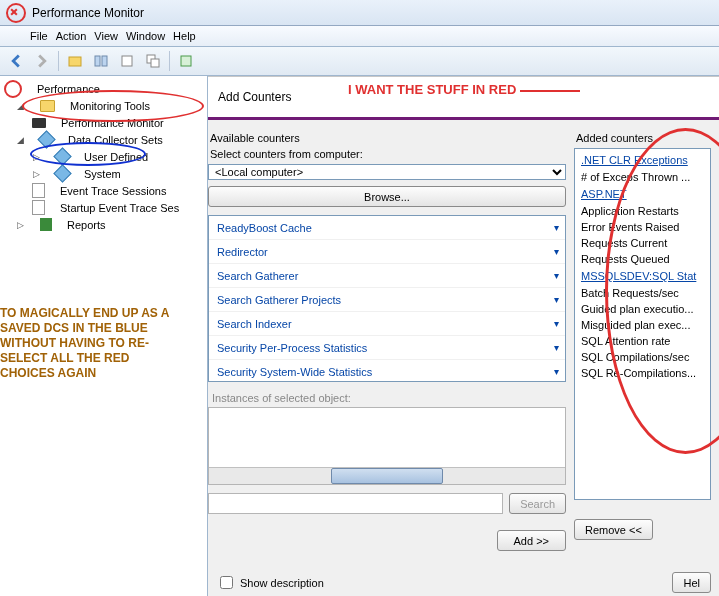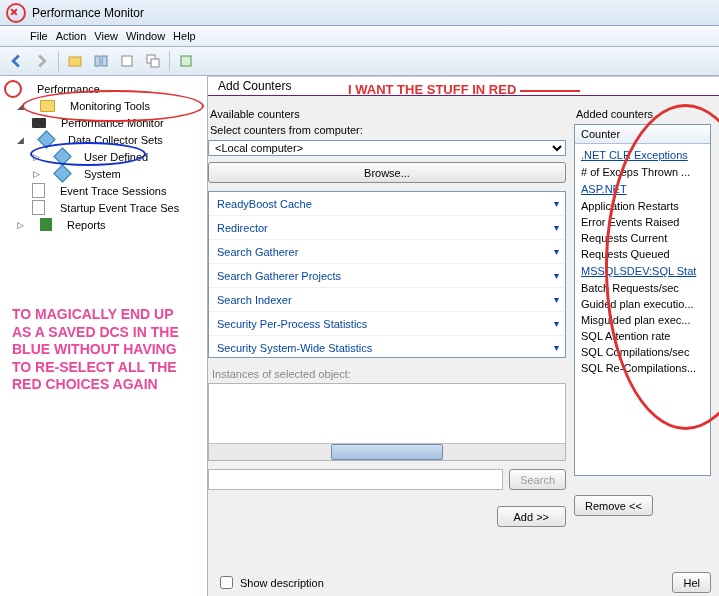--- a/index.html
+++ b/index.html
@@ -27,24 +27,24 @@
 .ticon.folder{background:#f7d66b;border:1px solid #c9a22f;border-radius:1px;width:13px;height:10px;}
 .ticon.monitor{background:#333;border-radius:1px;width:14px;height:10px;}
 .ticon.cube{background:#7ab8e6;border:1px solid #3a7fb5;width:11px;height:11px;transform:rotate(45deg);}
 .ticon.page{background:#fff;border:1px solid #999;width:11px;height:13px;position:relative;}
 .ticon.report{background:#3a8a3a;width:12px;height:13px;}
 .ticon.root{width:14px;height:14px;border:2px solid #d33;border-radius:50%;}
 
 .ell{position:absolute;border:2px solid;border-radius:50%;pointer-events:none;}
 .ell.red{border-color:#e03030;width:178px;height:28px;left:22px;top:14px;}
 .ell.blue{border-color:#1030d0;width:112px;height:20px;left:30px;top:66px;}
-.note{position:absolute;left:12px;top:230px;width:170px;color:#ec4899;font-weight:bold;font-size:14px;line-height:1.25;}
+.note{position:absolute;left:0;top:230px;width:170px;color:#a16207;font-weight:bold;font-size:12px;line-height:1.25;}
 
 .dlg{flex:1;background:#f0f0f0;border-top:1px solid #c7c7c7;position:relative;}
-.dlg-title{background:#fff;padding:2px 10px;border-bottom:1px solid #701a75;font-size:12px;}
+.dlg-title{background:#fff;padding:13px 10px;border-bottom:3px solid #701a75;font-size:12px;}
 .ann-red{position:absolute;top:5px;left:140px;color:#e03030;font-weight:bold;font-size:13px;}
 .dlg-body{display:flex;padding:8px 8px 0 0;gap:8px;height:480px;}
 .col-left{width:358px;}
 .col-right{flex:1;}
 .section-lbl{font-size:11px;margin:4px 0 4px 2px;}
 .combo-row{display:flex;gap:6px;margin-bottom:8px;flex-direction:column;}
 select.combo{flex:1;height:21px;background:#fff;border:1px solid #7a9ab8;font-size:11px;padding:0 2px;}
 .btn{background:linear-gradient(#fdfdfd,#e4e4e4);border:1px solid #8a8a8a;border-radius:3px;height:21px;padding:0 10px;font-size:11px;cursor:pointer;}
 .cnt-list{border:1px solid #7a9ab8;background:#fff;height:165px;overflow:hidden;position:relative;}
 .cnt-item{display:flex;align-items:center;justify-content:space-between;padding:2px 6px 2px 8px;color:#0646a7;height:19px;border-bottom:1px solid #f0f0f0;}
@@ -229,21 +229,20 @@
           <button class="btn" style="color:#999">Search</button>
         </div>
         <div class="add-row">
           <button class="btn" style="padding:0 16px">Add &gt;&gt;</button>
         </div>
       </div>
 
       <div class="col-right" style="position:relative">
         <div class="section-lbl">Added counters</div>
         <div class="added-box">
-          <div class="added-hdr">Counter</div>
           <div class="added-list">
             <div class="grp">.NET CLR Exceptions</div>
             <div class="itm"># of Exceps Thrown ...</div>
             <div class="grp">ASP.NET</div>
             <div class="itm">Application Restarts</div>
             <div class="itm">Error Events Raised</div>
             <div class="itm">Requests Current</div>
             <div class="itm">Requests Queued</div>
             <div class="grp">MSSQLSDEV:SQL Stat</div>
             <div class="itm">Batch Requests/sec</div>

